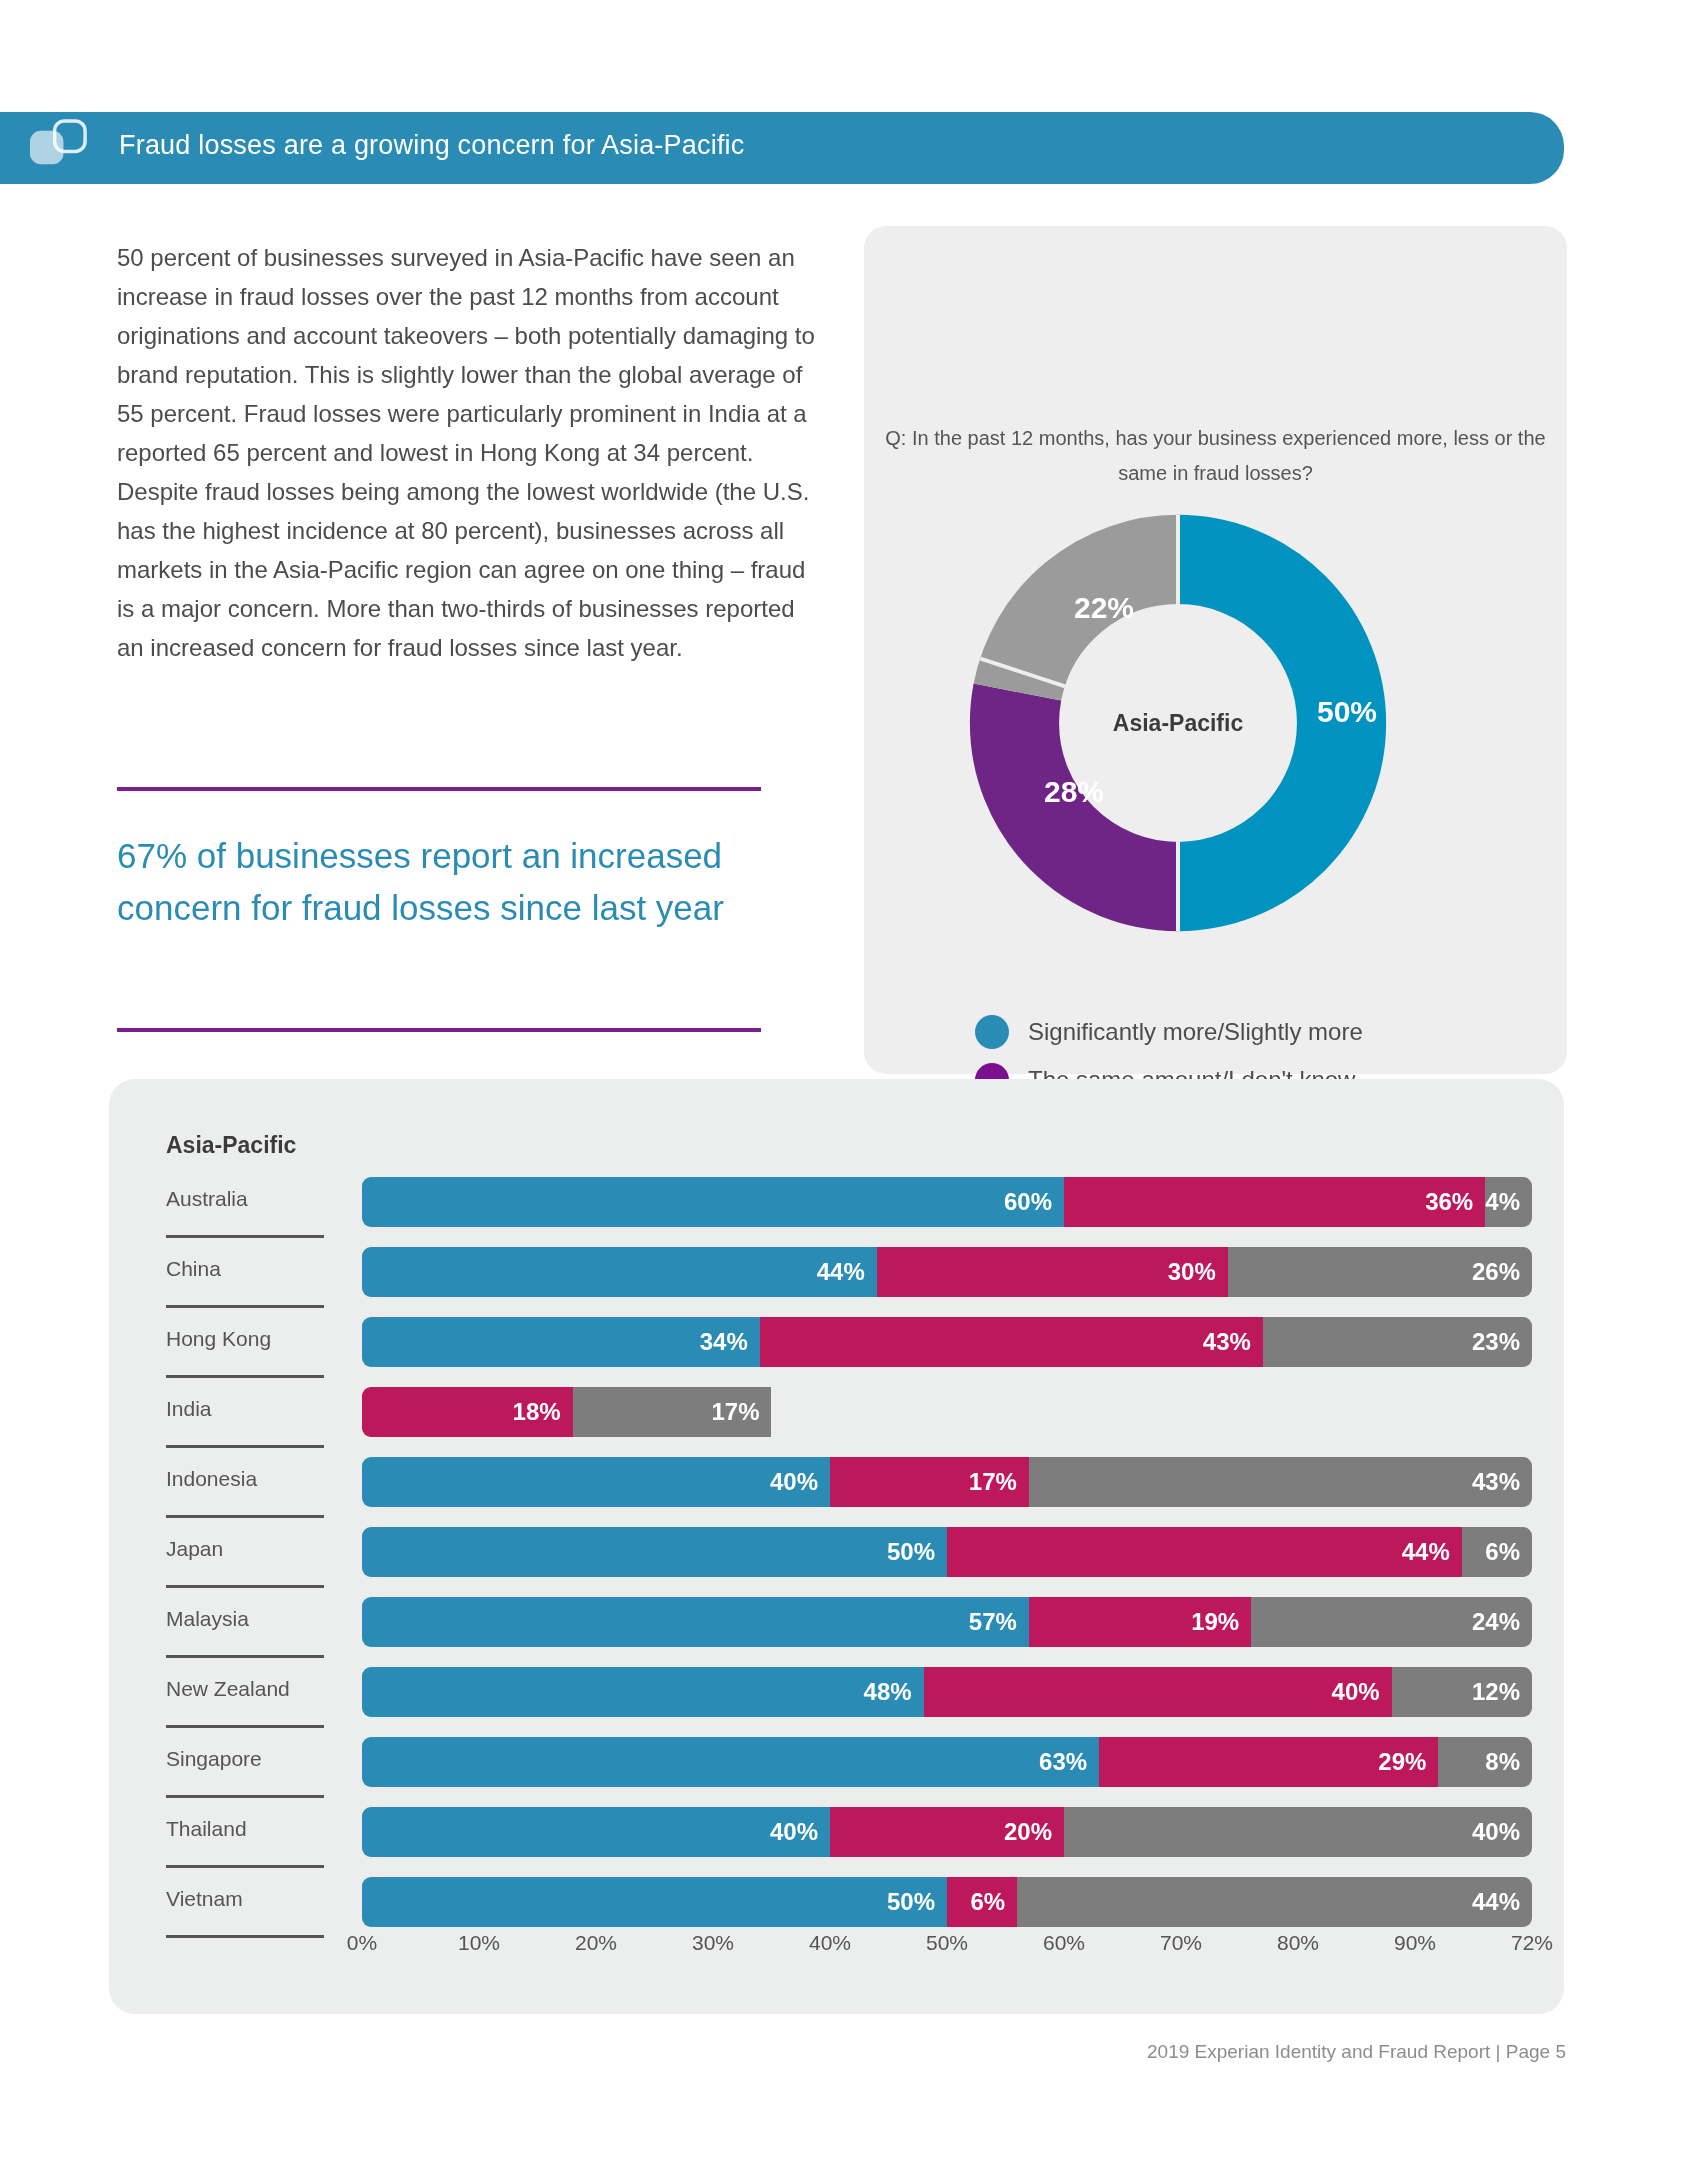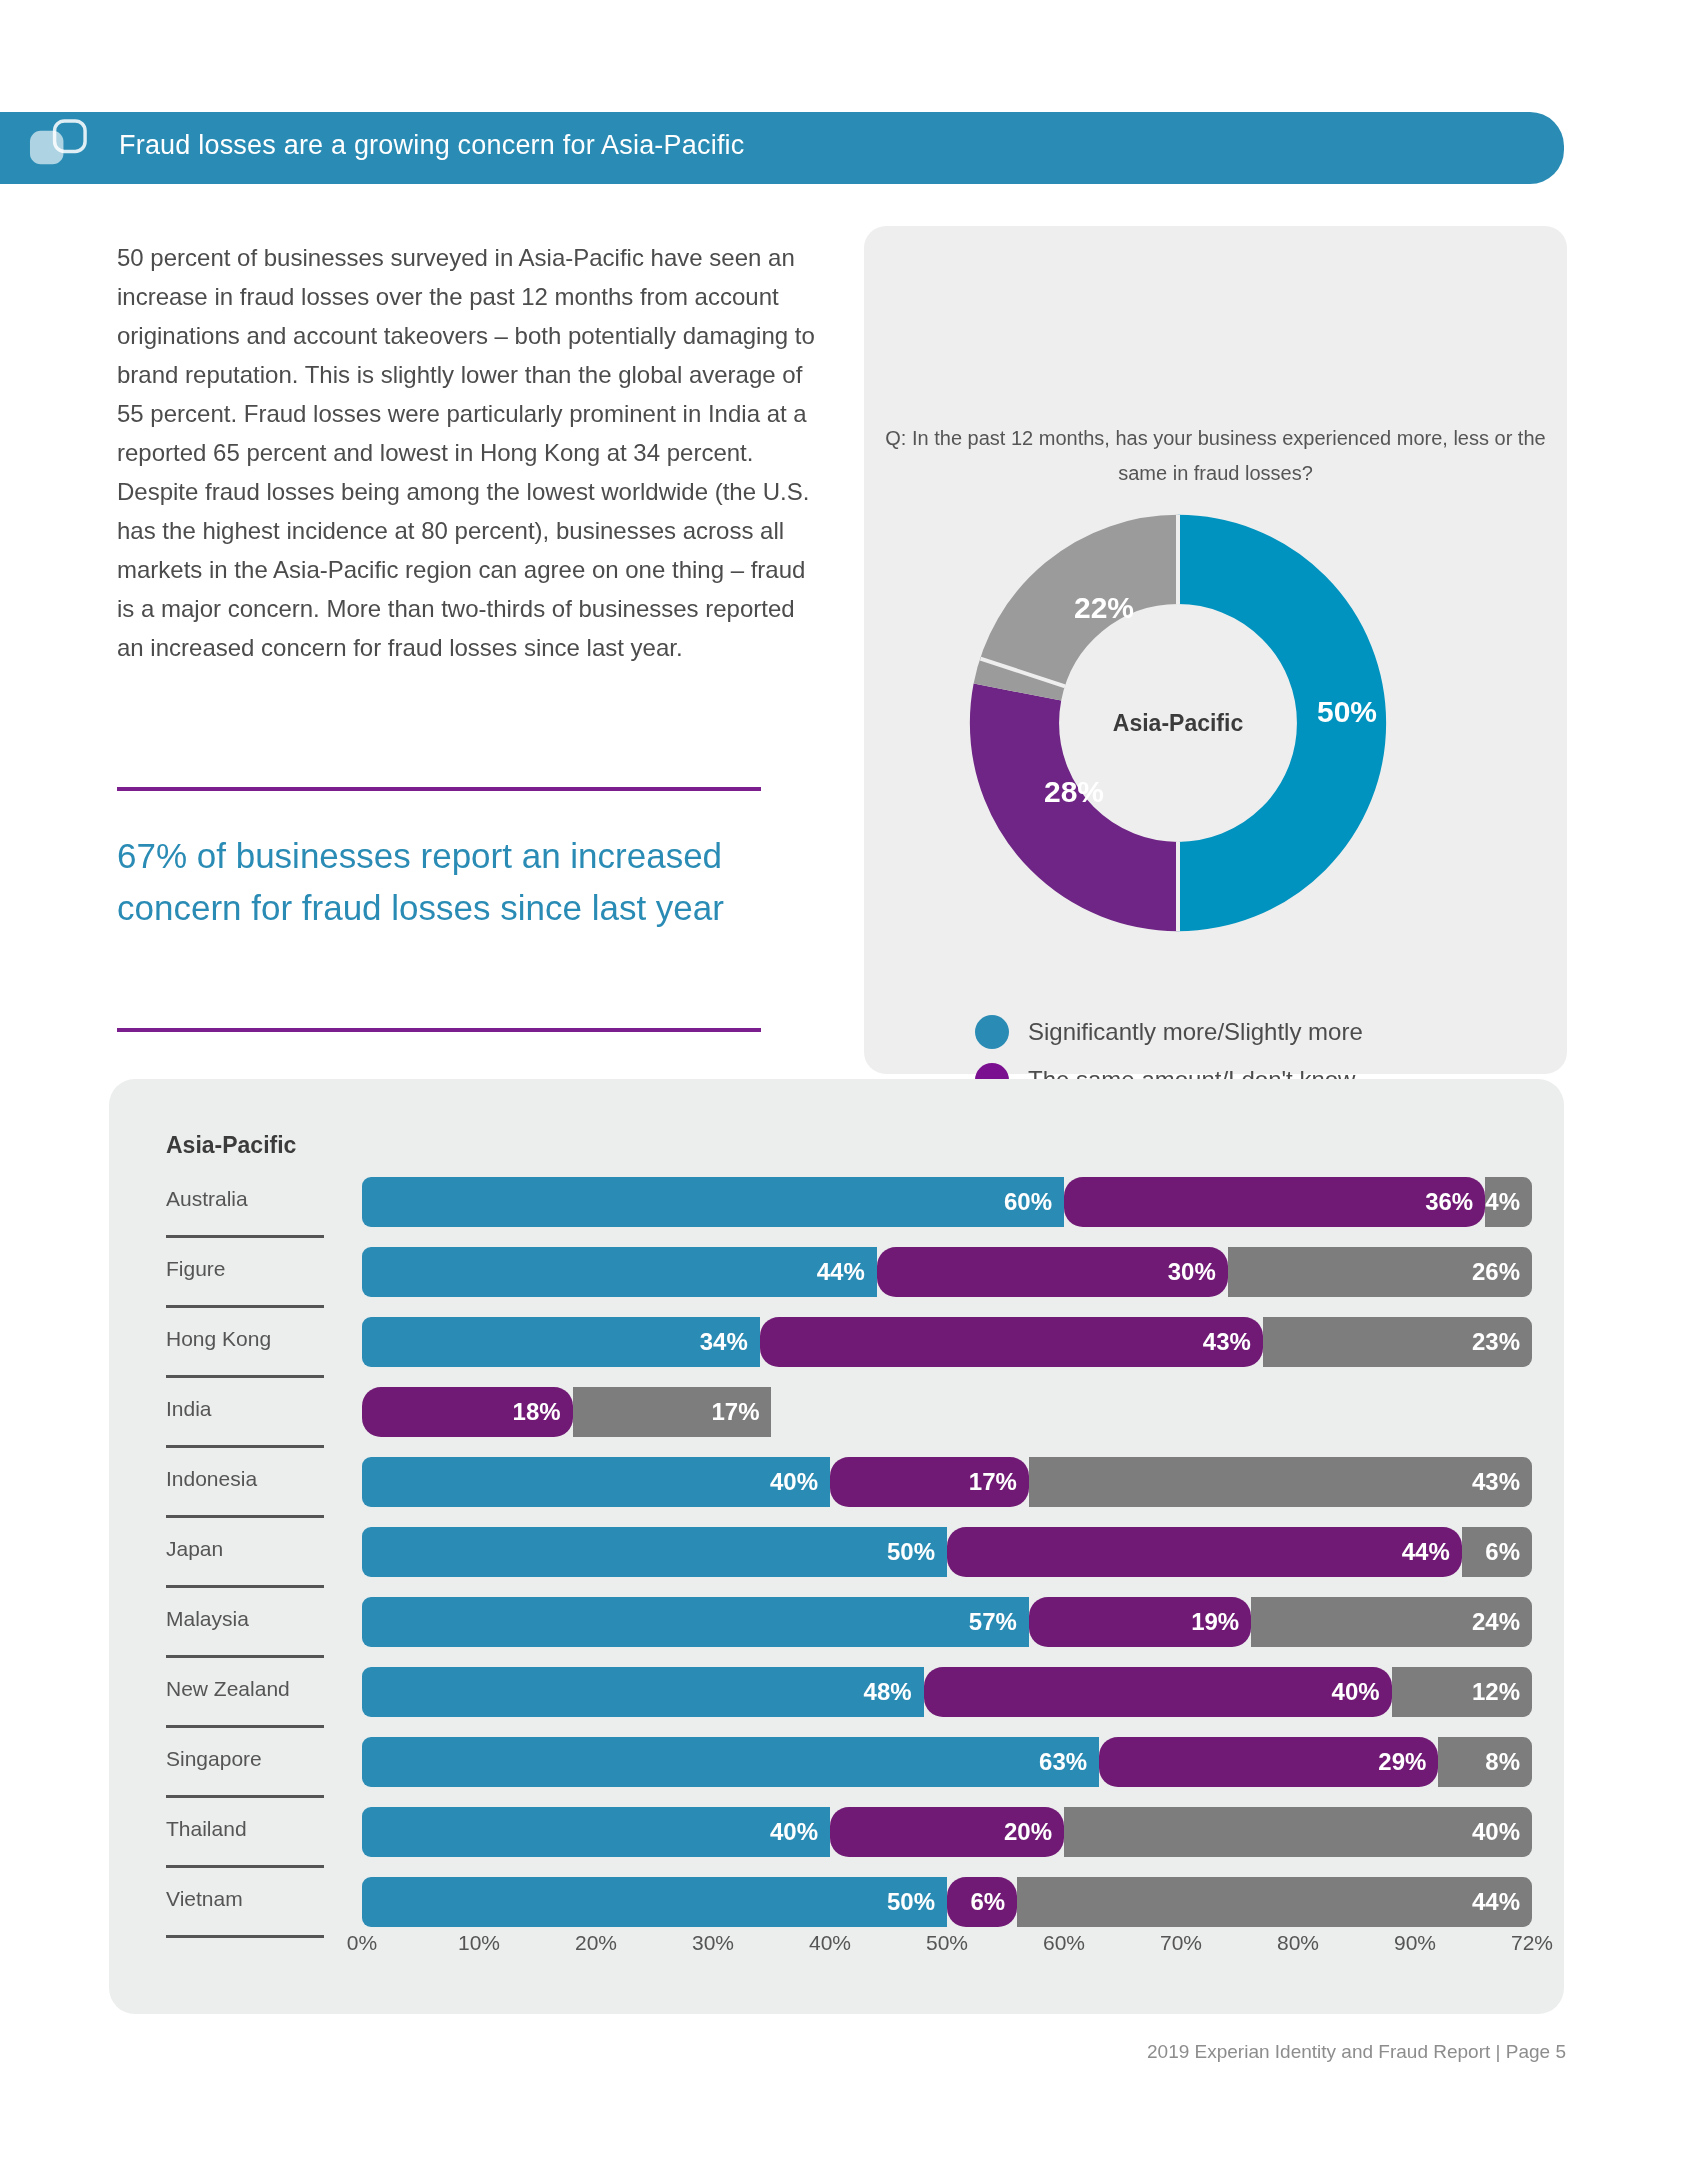--- a/index.html
+++ b/index.html
@@ -92,21 +92,21 @@
   .stack {
     position: absolute; left: 196px; top: 4px; width: 1170px; height: 50px;
     border-radius: 9px; overflow: hidden; display: flex;
   }
   .seg {
     height: 100%; display: flex; align-items: center; justify-content: flex-end;
     color: #ffffff; font-size: 24px; font-weight: bold; padding-right: 12px;
     white-space: nowrap;
   }
   .seg-more { background: #2a8cb5; }
-  .seg-same { background: #701a75; border-radius: 19px; }
+  .seg-same { background: #be185d; }
   .seg-less { background: #7d7d7d; }
 
   .axis { position: absolute; left: 362px; top: 1931px; width: 1170px; height: 30px; }
   .tick {
     position: absolute; transform: translateX(-50%);
     font-size: 21px; color: #555555;
   }
 
   
   .footer {
@@ -175,21 +175,21 @@
       <div class="bar-row">
         <div class="row-label">Australia</div>
         <div class="row-sep"></div>
         <div class="stack">
           <div class="seg seg-more" style="width: 60%;">60%</div>
           <div class="seg seg-same" style="width: 36%;">36%</div>
           <div class="seg seg-less" style="width: 4%;">4%</div>
         </div>
       </div>
       <div class="bar-row">
-        <div class="row-label">Figure</div>
+        <div class="row-label">China</div>
         <div class="row-sep"></div>
         <div class="stack">
           <div class="seg seg-more" style="width: 44%;">44%</div>
           <div class="seg seg-same" style="width: 30%;">30%</div>
           <div class="seg seg-less" style="width: 26%;">26%</div>
         </div>
       </div>
       <div class="bar-row">
         <div class="row-label">Hong Kong</div>
         <div class="row-sep"></div>

